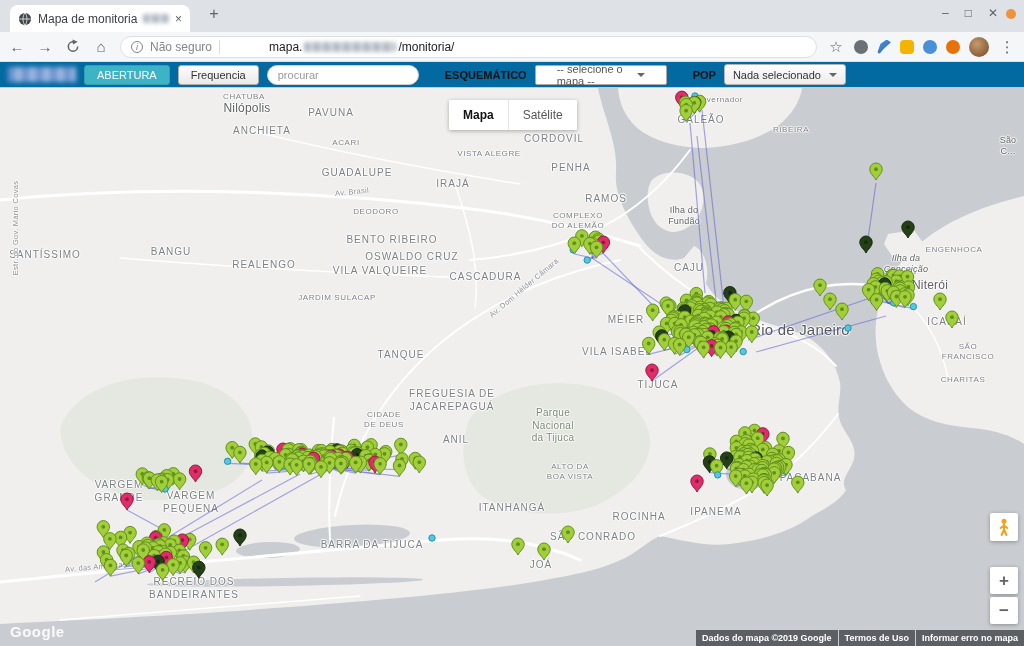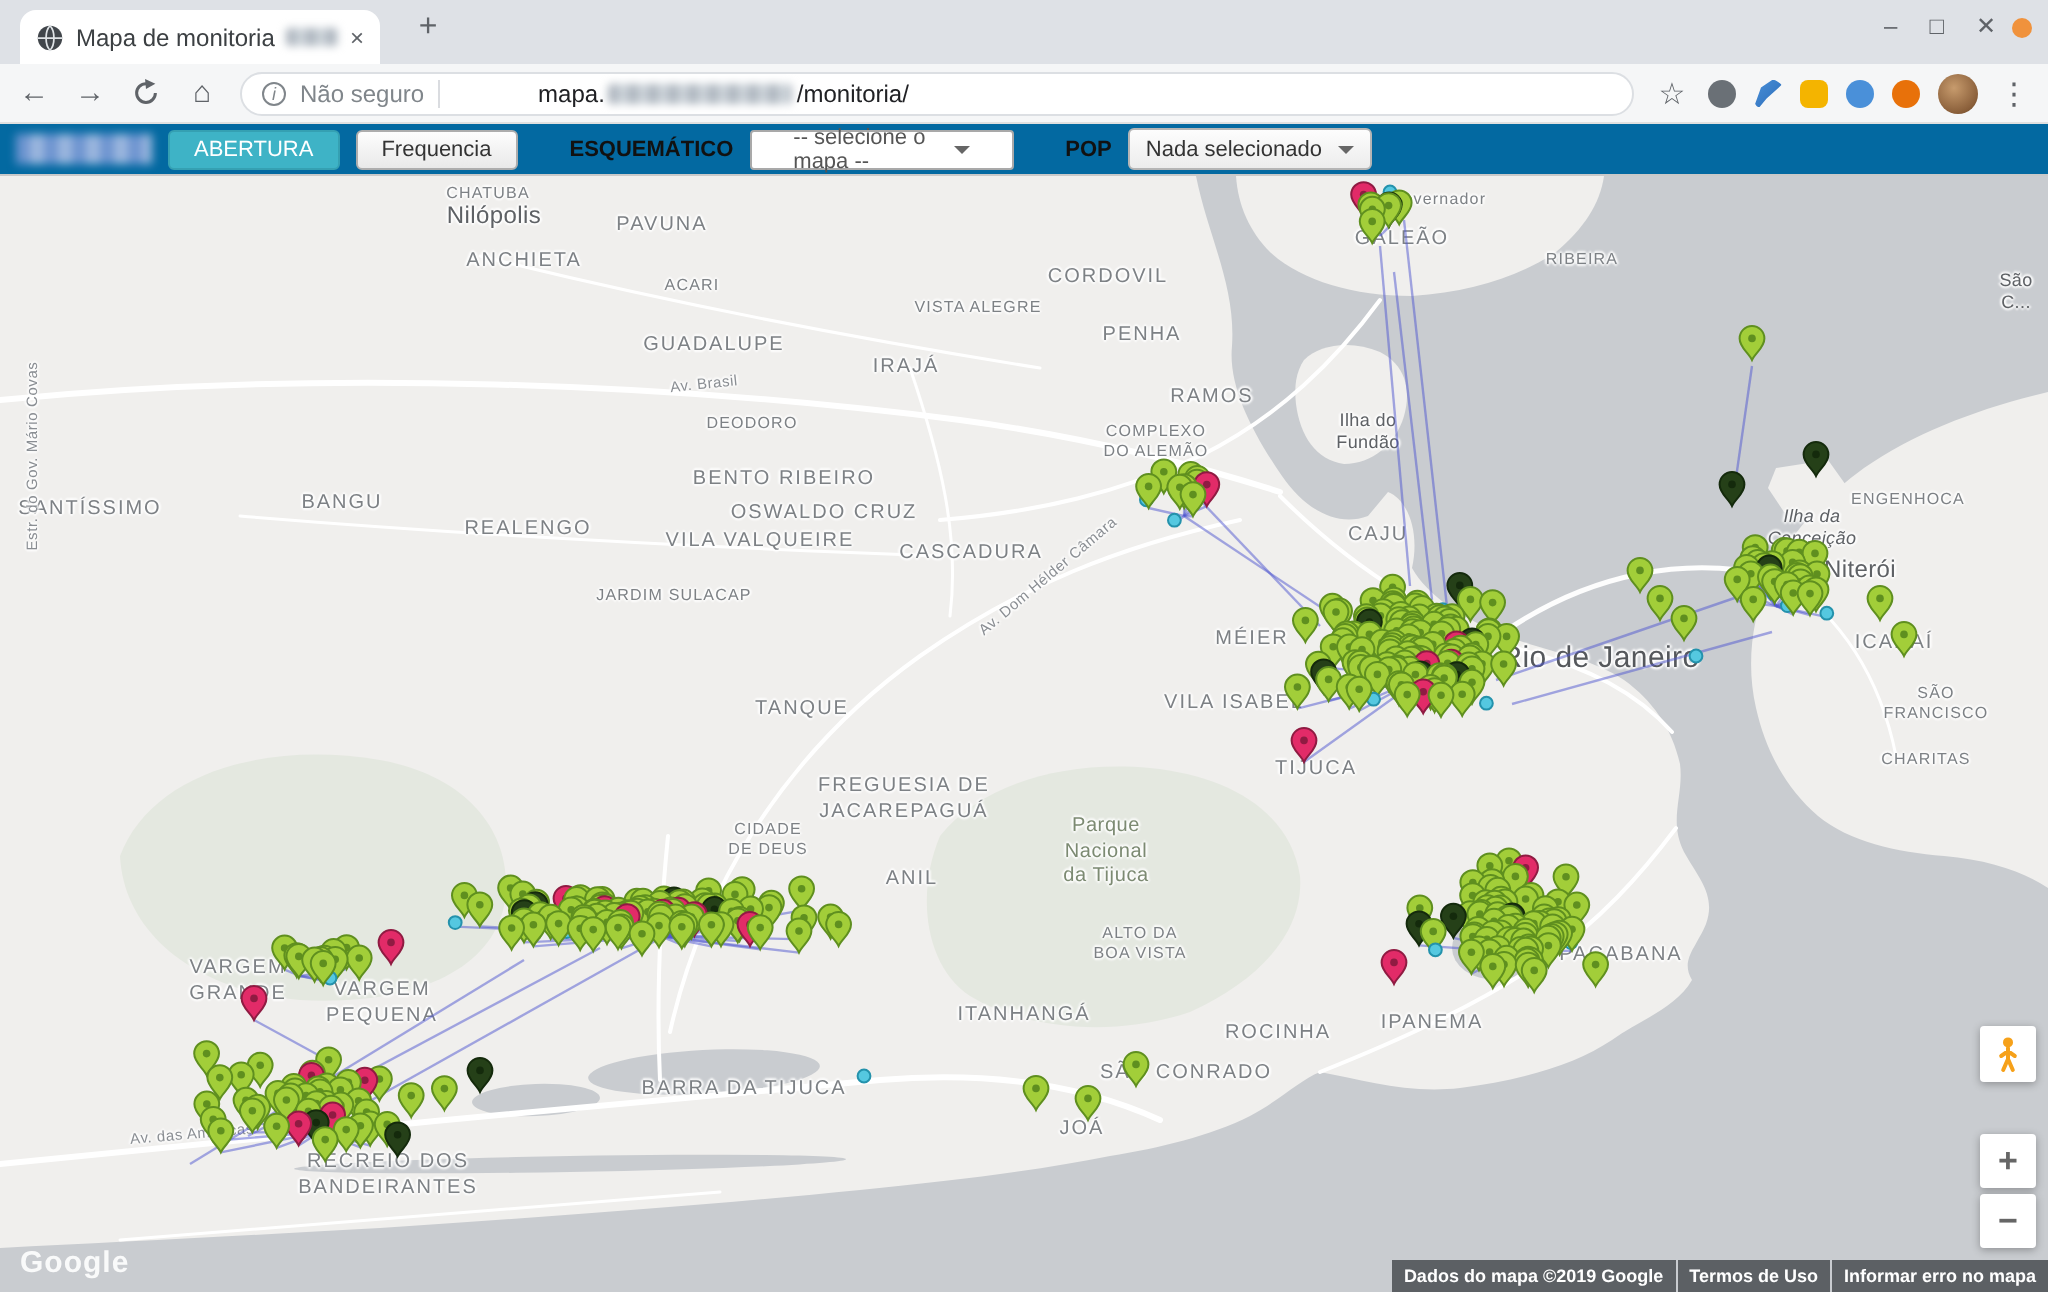--- a/index.html
+++ b/index.html
@@ -124,20 +124,21 @@
       <span class="ext" style="background:#e8710a; border-radius:50%;"></span>
       <span class="avatar"></span>
       <span class="navico">⋮</span>
     </div>
   </div>
 
   <div class="apptoolbar">
     <span class="redact-logo"></span>
     <button class="btn btn-teal">ABERTURA</button>
     <button class="btn btn-gray">Frequencia</button>
+    <input class="search-input" placeholder="procurar" style="">
     <span class="tb-label">ESQUEMÁTICO</span>
     <div class="selectbox">
       <span>-- selecione o mapa --</span>
       <span class="caret"></span>
     </div>
     <span class="tb-label">POP</span>
     <div class="dropbtn">
       <span>Nada selecionado</span>
       <span class="caret"></span>
     </div>
@@ -2103,20 +2104,25 @@
         <g transform="translate(198.8,490.2)">
           <path d="M0,0 C-1.6,-3.6 -6.2,-6.2 -6.2,-10.8 A6.2,6.2 0 1 1 6.2,-10.8 C6.2,-6.2 1.6,-3.6 0,0 Z" fill="#254018" stroke="#142a0c" stroke-width="1"></path>
           <circle cy="-10.8" r="1.9" fill="#142a0c"></circle>
         </g>
         <g transform="translate(162.6,492.6)">
           <path d="M0,0 C-1.6,-3.6 -6.2,-6.2 -6.2,-10.8 A6.2,6.2 0 1 1 6.2,-10.8 C6.2,-6.2 1.6,-3.6 0,0 Z" fill="#a2ce39" stroke="#5f8f1f" stroke-width="1"></path>
           <circle cy="-10.8" r="1.9" fill="#5f8f1f"></circle>
         </g>
       </svg>
 
+    <div class="maptype">
+      <button class="maptype-btn active">Mapa</button>
+      <span class="maptype-div"></span>
+      <button class="maptype-btn">Satélite</button>
+    </div>
 
     <div class="pegman">
       <svg width="20" height="20" viewBox="0 0 20 20">
         <circle cx="10" cy="4.2" r="2.5" fill="#f6a11a"></circle>
         <path d="M10,7 L10,12.5 M10,8.6 L6.6,11 M10,8.6 L13.4,11 M10,12.5 L7.6,18 M10,12.5 L12.4,18" stroke="#f6a11a" stroke-width="2" stroke-linecap="round" fill="none"></path>
       </svg>
     </div>
 
     <div class="zoomctl">
       <button class="zoom-btn">+</button>

